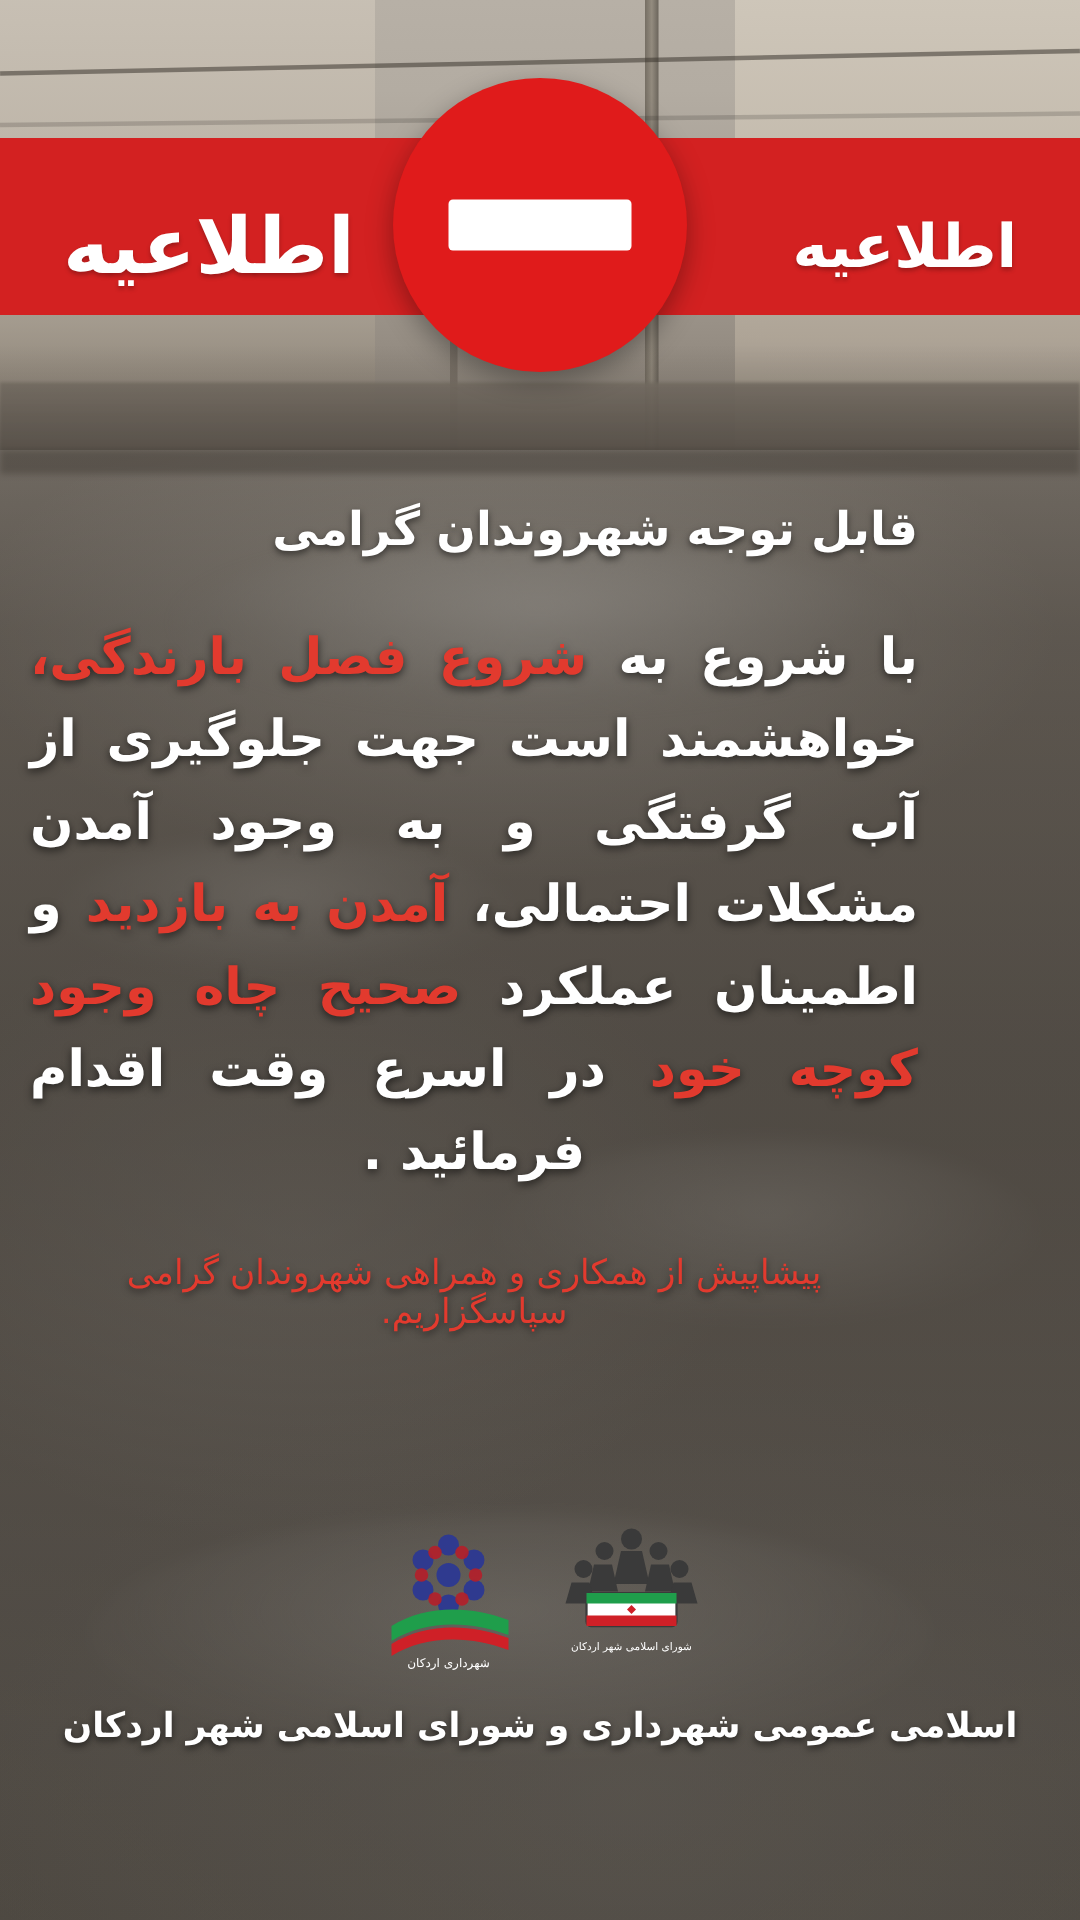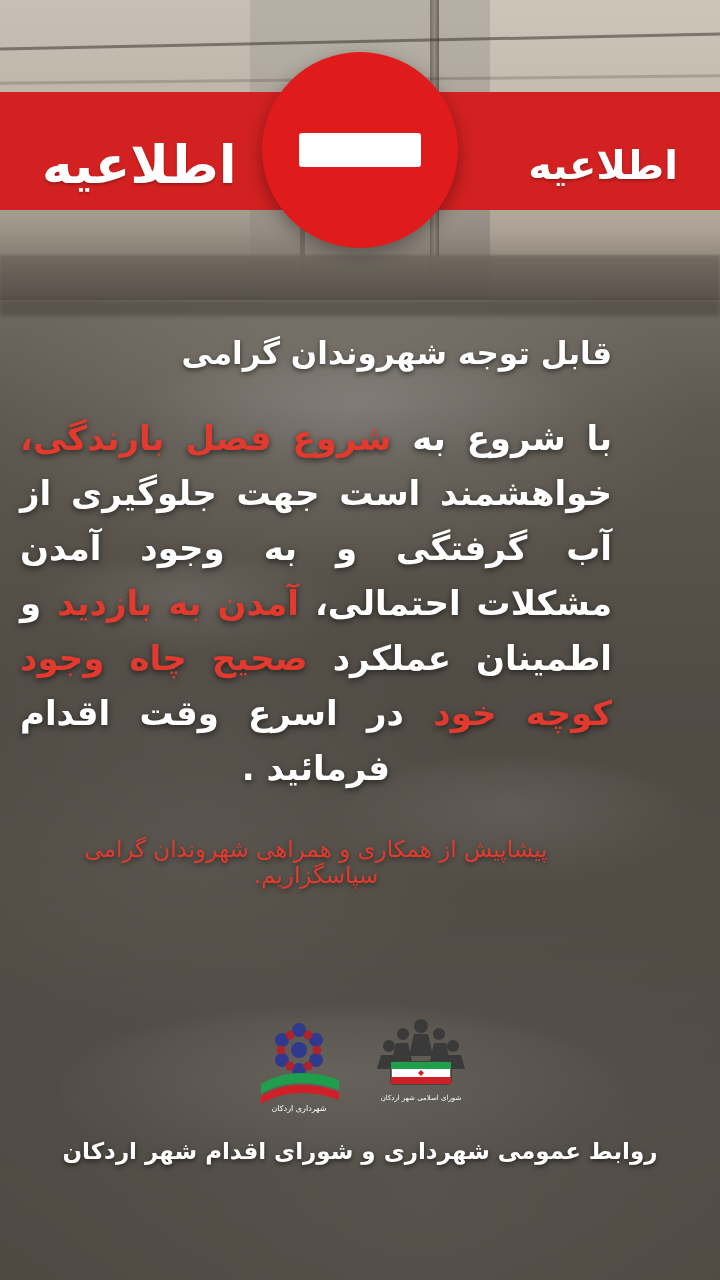--- a/index.html
+++ b/index.html
@@ -327,15 +327,15 @@
             <circle cx="-9" cy="16" r="4.5"></circle>
           </g>
         </g>
         <path d="M14 74 C36 60, 66 60, 92 70 L92 80 C66 70, 36 70, 14 84 Z" fill="#1f9e4b"></path>
         <path d="M14 86 C36 72, 66 72, 92 82 L92 90 C66 80, 36 80, 14 94 Z" fill="#cf2027"></path>
         <text x="52" y="101" font-family="'DejaVu Sans','Liberation Sans',sans-serif" font-size="8" fill="#ffffff" text-anchor="middle">شهرداری اردکان</text>
       </svg>
     </div>
   </div>
 
-  <div class="footer">روابط عمومی شهرداری و شورای اقدام شهر اردکان</div>
+  <div class="footer">اسلامی عمومی شهرداری و شورای اسلامی شهر اردکان</div>
 
 </div>
 
 </body></html>

